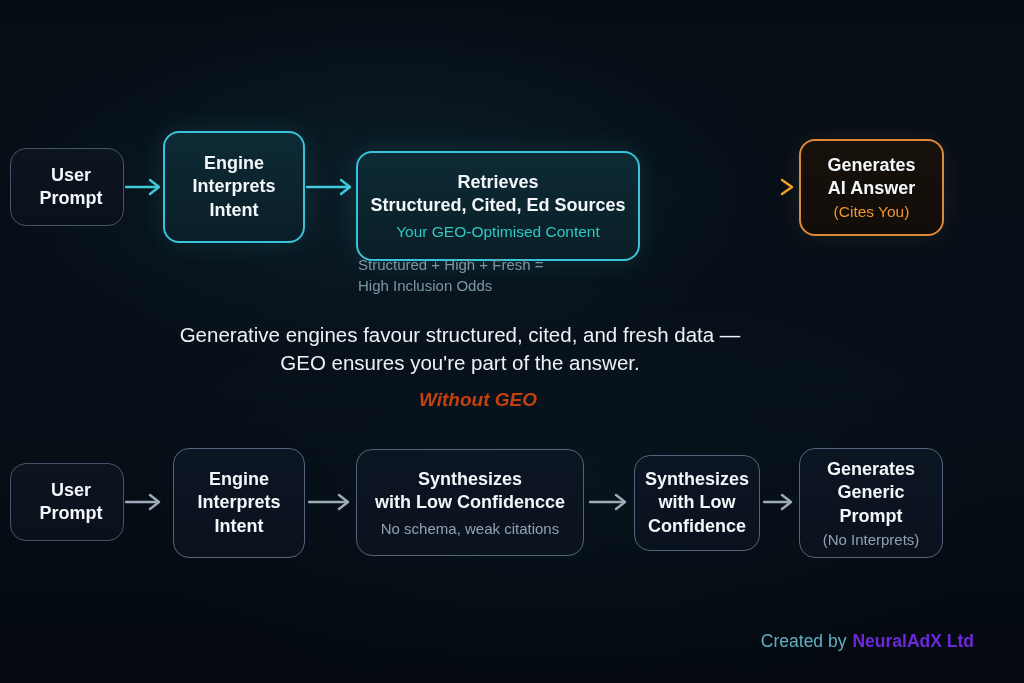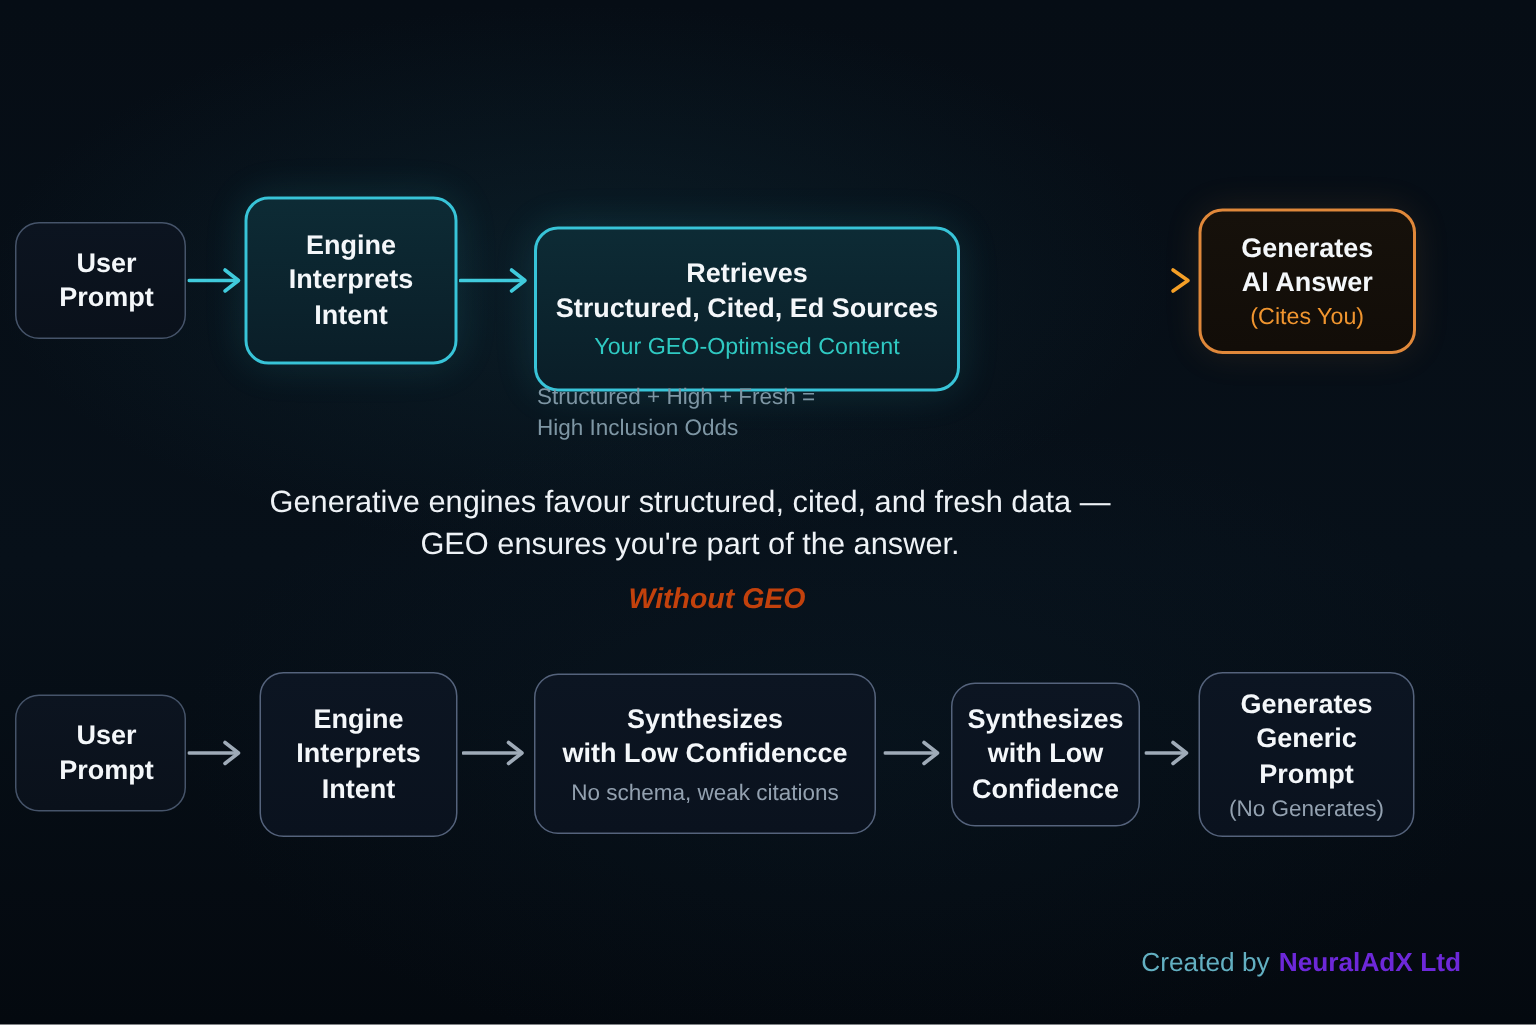--- a/index.html
+++ b/index.html
@@ -204,20 +204,20 @@
   <svg class="arrow arrow-gray" style="left:763px; top:488px;" width="34" height="28">
     <line x1="1" y1="14" x2="26" y2="14"></line>
     <polyline points="19,7 28,14 19,21"></polyline>
   </svg>
 
   <div class="box gray-box" style="left:799px; top:448px; width:144px; height:110px;">
     <div class="box-title">
       <span class="ln">Generates</span>
       <span class="ln">Generic Prompt</span>
     </div>
-    <div class="box-sub sub-gray" style="margin-top:3px;">(No Generates)</div>
+    <div class="box-sub sub-gray" style="margin-top:3px;">(No Interprets)</div>
   </div>
 
   <div class="footer">
     <span>Created by</span><span class="brand">NeuralAdX Ltd</span>
   </div>
 
 </div>
 
 </body></html>

